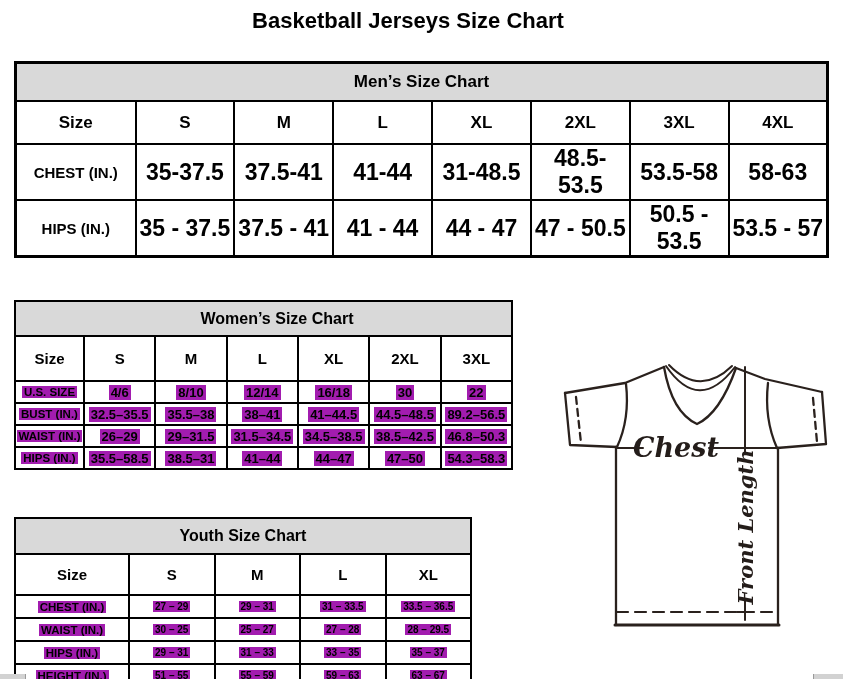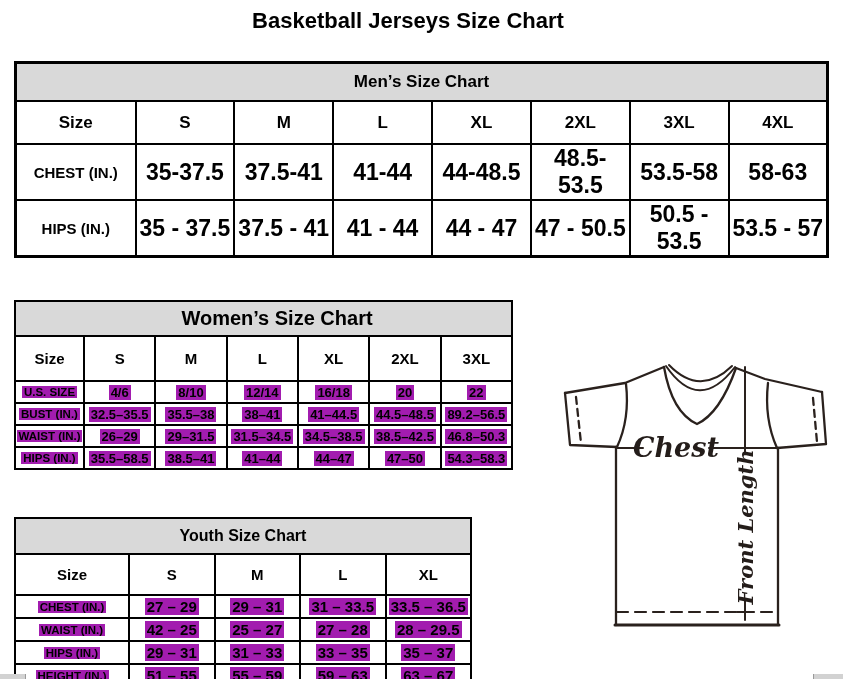--- a/index.html
+++ b/index.html
@@ -12,30 +12,30 @@
   .tbl th,.tbl td{border:2px solid #000;padding:0;vertical-align:middle;overflow:hidden;}
   .tbl tr.section th{background:#d9d9d9;font-size:17px;}
   
   .mens{left:14px;top:61px;width:815px;border:3px solid #000;}
   .mens tr.section th{height:36px;}
   .mens tr.cols th{height:41px;font-size:17px;}
   .mens tr.data th{font-size:15px;height:41px;}
   .mens tr.data td{font-size:23px;height:41px;}
   
   .womens{left:14px;top:300px;width:499px;border:2px solid #000;}
-  .womens tr.section th{height:33px;font-size:20px;padding-left:27px;}
+  .womens tr.section th{height:33px;font-size:16px;padding-left:27px;}
   .womens tr.cols th{height:43px;font-size:15px;}
   .womens tr.data th{font-size:11.5px;height:20px;}
   .womens tr.data td{font-size:13px;}
   
   .youth{left:14px;top:517px;width:458px;border:2px solid #000;}
   .youth tr.section th{height:34px;font-size:16px;}
   .youth tr.cols th{height:39px;font-size:15px;}
   .youth tr.data th{font-size:11.5px;height:21px;}
-  .youth tr.data td{font-size:15px;margin-left:8px;}
+  .youth tr.data td{font-size:10px;margin-left:8px;}
   .hl{background:#a21caf;padding:0 2px;}
   
   .jersey{position:absolute;left:552px;top:357px;width:290px;height:275px;}
   .jersey path,.jersey line{fill:none;stroke:#2a211d;stroke-width:2.3;
       stroke-linecap:round;stroke-linejoin:round;}
   .jersey .thin{stroke-width:2;}
   .jersey .dash{stroke-dasharray:7 5;}
   .jersey .hemdash{stroke-dasharray:11 7;stroke-width:2.2;}
   .jersey .hem{stroke-width:3;}
   .jersey text{fill:#241d1a;font-family:"DejaVu Serif",serif;
@@ -77,21 +77,21 @@
       <th>XL</th>
       <th>2XL</th>
       <th>3XL</th>
       <th>4XL</th>
     </tr>
     <tr class="data">
       <th>CHEST (IN.)</th>
       <td>35-37.5</td>
       <td>37.5-41</td>
       <td>41-44</td>
-      <td>44-48.5</td>
+      <td>31-48.5</td>
       <td>48.5-53.5</td>
       <td>53.5-58</td>
       <td>58-63</td>
     </tr>
     <tr class="data">
       <th>HIPS (IN.)</th>
       <td>35 - 37.5</td>
       <td>37.5 - 41</td>
       <td>41 - 44</td>
       <td>44 - 47</td>
@@ -124,21 +124,21 @@
       <th>XL</th>
       <th>2XL</th>
       <th>3XL</th>
     </tr>
     <tr class="data">
       <th><span class="hl">U.S. SIZE</span></th>
       <td><span class="hl">4/6</span></td>
       <td><span class="hl">8/10</span></td>
       <td><span class="hl">12/14</span></td>
       <td><span class="hl">16/18</span></td>
-      <td><span class="hl">20</span></td>
+      <td><span class="hl">30</span></td>
       <td><span class="hl">22</span></td>
     </tr>
     <tr class="data">
       <th><span class="hl">BUST (IN.)</span></th>
       <td><span class="hl">32.5–35.5</span></td>
       <td><span class="hl">35.5–38</span></td>
       <td><span class="hl">38–41</span></td>
       <td><span class="hl">41–44.5</span></td>
       <td><span class="hl">44.5–48.5</span></td>
       <td><span class="hl">89.2–56.5</span></td>
@@ -148,21 +148,21 @@
       <td><span class="hl">26–29</span></td>
       <td><span class="hl">29–31.5</span></td>
       <td><span class="hl">31.5–34.5</span></td>
       <td><span class="hl">34.5–38.5</span></td>
       <td><span class="hl">38.5–42.5</span></td>
       <td><span class="hl">46.8–50.3</span></td>
     </tr>
     <tr class="data">
       <th><span class="hl">HIPS (IN.)</span></th>
       <td><span class="hl">35.5–58.5</span></td>
-      <td><span class="hl">38.5–41</span></td>
+      <td><span class="hl">38.5–31</span></td>
       <td><span class="hl">41–44</span></td>
       <td><span class="hl">44–47</span></td>
       <td><span class="hl">47–50</span></td>
       <td><span class="hl">54.3–58.3</span></td>
     </tr>
   </tbody>
     </table>
 
   <table class="tbl youth">
     <colgroup>
@@ -185,21 +185,21 @@
     </tr>
     <tr class="data">
       <th><span class="hl">CHEST (IN.)</span></th>
       <td><span class="hl">27 – 29</span></td>
       <td><span class="hl">29 – 31</span></td>
       <td><span class="hl">31 – 33.5</span></td>
       <td><span class="hl">33.5 – 36.5</span></td>
     </tr>
     <tr class="data">
       <th><span class="hl">WAIST (IN.)</span></th>
-      <td><span class="hl">42 – 25</span></td>
+      <td><span class="hl">30 – 25</span></td>
       <td><span class="hl">25 – 27</span></td>
       <td><span class="hl">27 – 28</span></td>
       <td><span class="hl">28 – 29.5</span></td>
     </tr>
     <tr class="data">
       <th><span class="hl">HIPS (IN.)</span></th>
       <td><span class="hl">29 – 31</span></td>
       <td><span class="hl">31 – 33</span></td>
       <td><span class="hl">33 – 35</span></td>
       <td><span class="hl">35 – 37</span></td>

